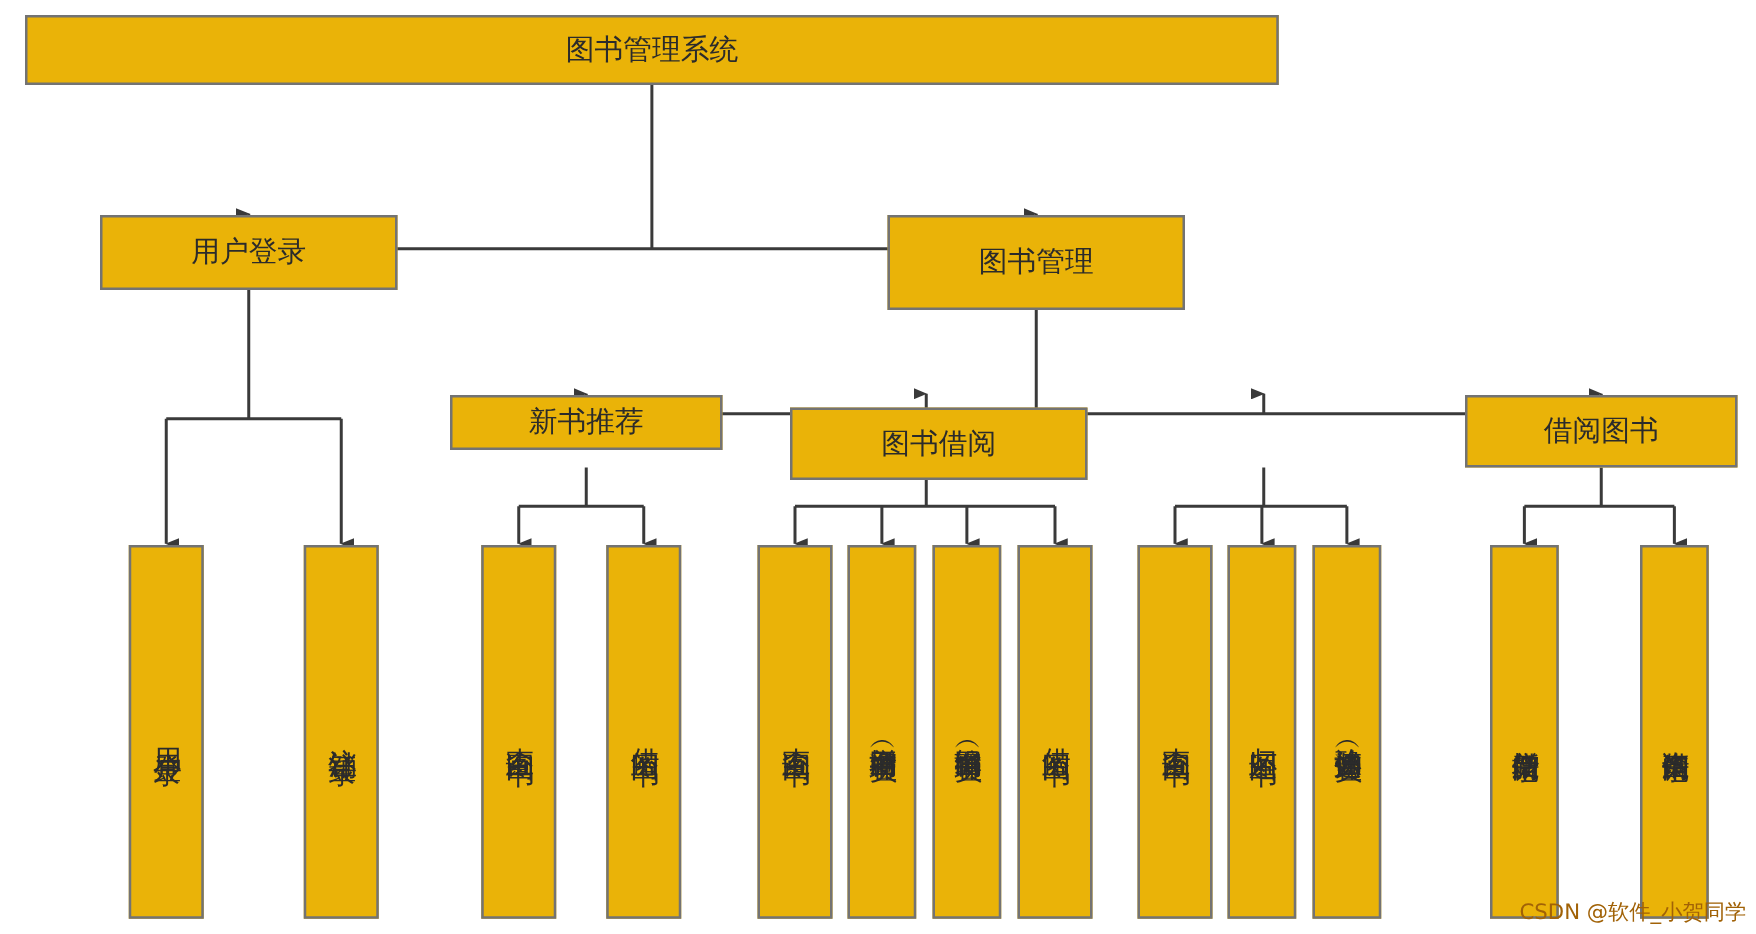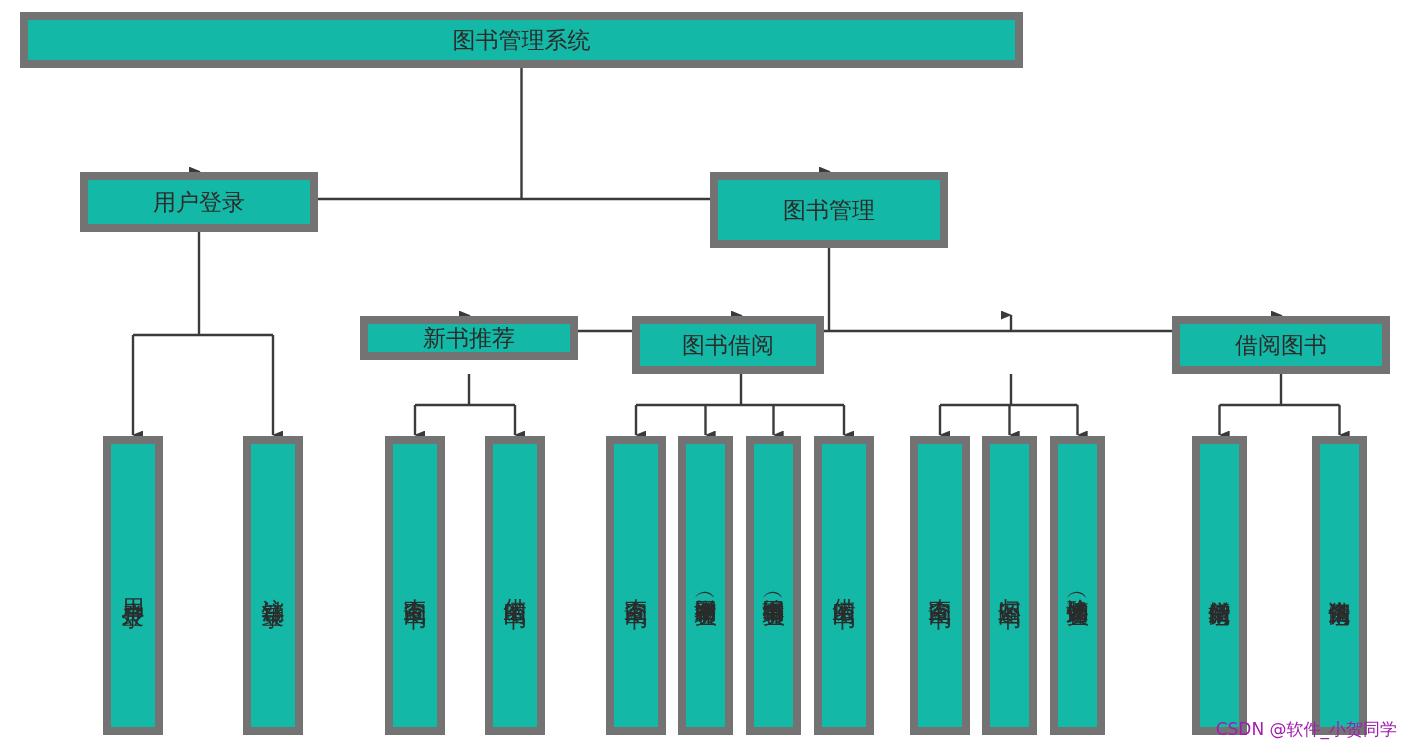--- a/index.html
+++ b/index.html
@@ -20,22 +20,22 @@
   #svg-layer {
     position: absolute;
     left: 0;
     top: 0;
     width: 1405px;
     height: 747px;
   }
   .node {
     position: absolute;
     box-sizing: border-box;
-    border: 8px solid #737373;
-    background: #14b8a6;
+    border: 2px solid #737373;
+    background: #eab308;
     display: flex;
     align-items: center;
     justify-content: center;
     color: #2b2b2b;
     z-index: 2;
   }
   .node .label {
     color: #2b2b2b;
     line-height: 1.14;
     text-align: center;
@@ -57,21 +57,21 @@
   }
   .node.vertical.tight .label {
     letter-spacing: 1px;
     font-size: 22px;
   }
   #watermark {
     position: absolute;
     right: 8px;
     bottom: 6px;
     font-size: 17px;
-    color: #a21caf;
+    color: #a16207;
     z-index: 5;
     white-space: nowrap;
     font-family: "DejaVu Sans", "Liberation Sans", sans-serif;
   }
 </style>
 </head>
 <body>
 
 <div id="canvas">
 
@@ -123,21 +123,21 @@
   <div class="node horizontal" style="left: 80px; top: 172px; width: 238px; height: 60px;">
     <span class="label">用户登录</span>
   </div>
   <div class="node horizontal" style="left: 710px; top: 172px; width: 238px; height: 76px;">
     <span class="label">图书管理</span>
   </div>
 
   <div class="node horizontal" style="left: 360px; top: 316px; width: 218px; height: 44px;">
     <span class="label">新书推荐</span>
   </div>
-  <div class="node horizontal" style="left: 632px; top: 316px; width: 192px; height: 58px;">
+  <div class="node horizontal" style="left: 632px; top: 326px; width: 238px; height: 58px;">
     <span class="label">图书借阅</span>
   </div>
   <div class="node horizontal" style="left: 1172px; top: 316px; width: 218px; height: 58px;">
     <span class="label">借阅图书</span>
   </div>
 
   <div class="node vertical" style="left: 103px; top: 436px; width: 60px; height: 299px;">
     <span class="label">用户登录</span>
   </div>
   <div class="node vertical" style="left: 243px; top: 436px; width: 60px; height: 299px;">

